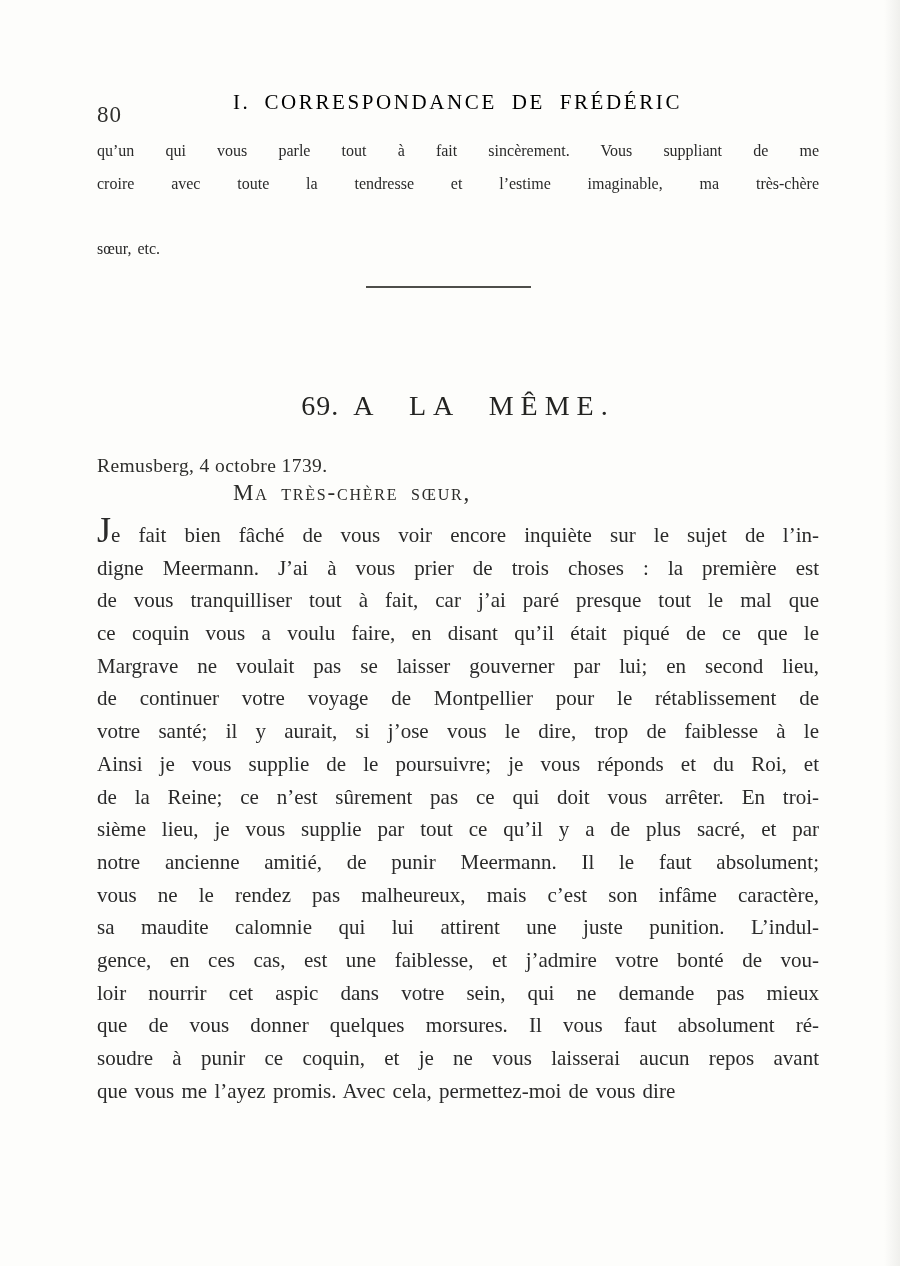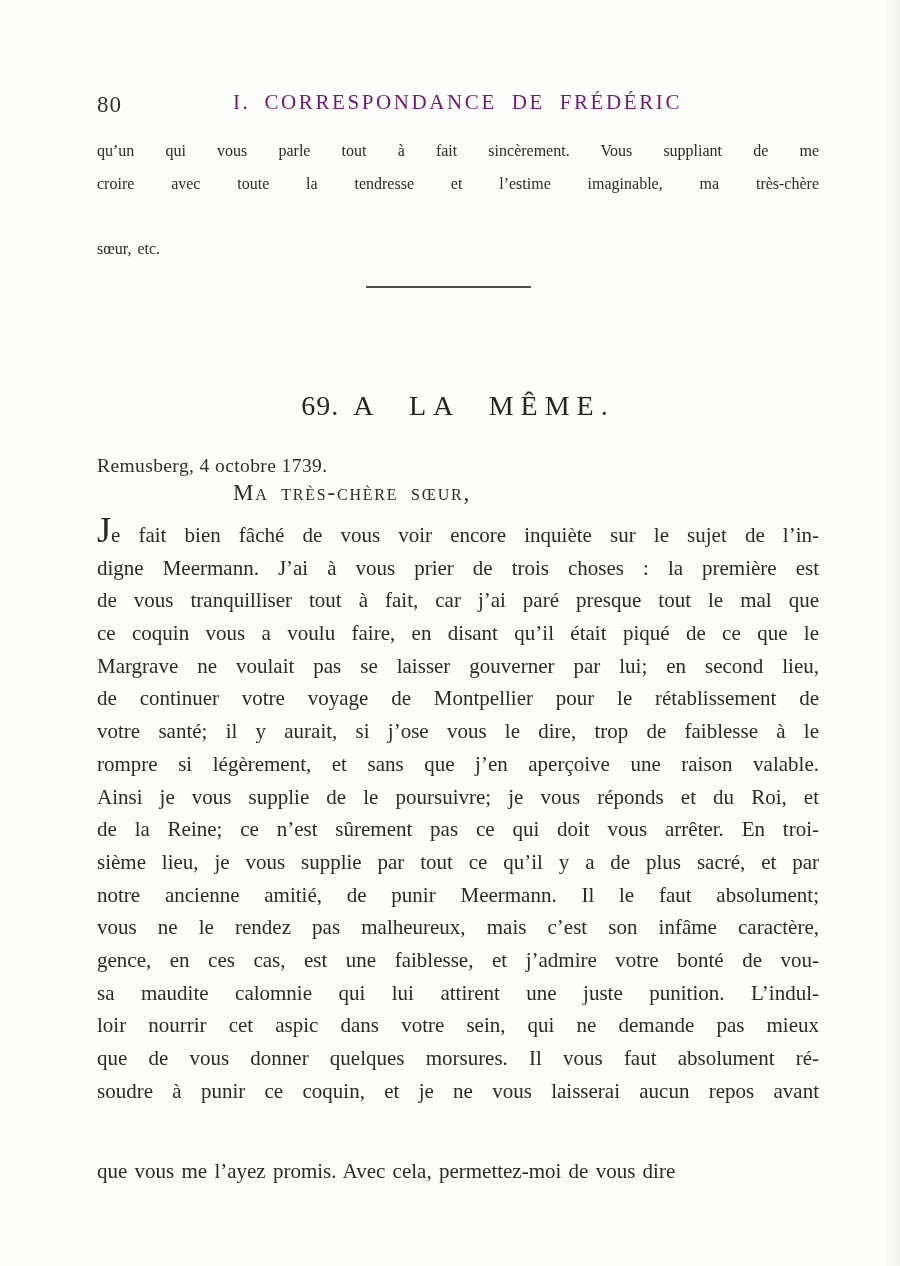--- a/index.html
+++ b/index.html
@@ -31,35 +31,35 @@
   .running-header {
     position: absolute;
     top: 90px;
     left: 97px;
     right: 82px;
     height: 30px;
   }
   .pagenum {
     position: absolute;
     left: 0;
-    top: 2px;
+    top: 12px;
     font-size: 23px;
     letter-spacing: 1px;
     color: #30302e;
   }
   .running-title {
     position: absolute;
     left: 50%;
     transform: translateX(-50%);
     top: 0;
     white-space: nowrap;
     font-size: 21px;
     letter-spacing: 2.6px;
     word-spacing: 7px;
-    color: #701a75;
+    color: #000000;
   }
   .running-title .rt-numeral { margin-right: 14px; }
 
   
   .para-continuation {
     position: absolute;
     top: 134px;
     left: 97px;
     width: 722px;
     font-size: 16px;
@@ -147,21 +147,20 @@
   .body-line {
     height: 32.7px;
     line-height: 32.7px;
     text-align: justify;
     text-align-last: justify;
     white-space: nowrap;
   }
   .body-line.last {
     text-align-last: left;
     white-space: normal;
-    margin-top: 48px;
   }
   .body-line.initial::first-letter {
     font-size: 36px;
     line-height: 10px;
   }
 </style>
 </head>
 <body>
 
 <div class="page">
@@ -188,28 +187,27 @@
   <div class="salutation">Ma très-chère sœur,</div>
 
   <section class="letter-body">
     <div class="body-line initial">Je fait bien fâché de vous voir encore inquiète sur le sujet de l’in-</div>
     <div class="body-line">digne Meermann. J’ai à vous prier de trois choses : la première est</div>
     <div class="body-line">de vous tranquilliser tout à fait, car j’ai paré presque tout le mal que</div>
     <div class="body-line">ce coquin vous a voulu faire, en disant qu’il était piqué de ce que le</div>
     <div class="body-line">Margrave ne voulait pas se laisser gouverner par lui; en second lieu,</div>
     <div class="body-line">de continuer votre voyage de Montpellier pour le rétablissement de</div>
     <div class="body-line">votre santé; il y aurait, si j’ose vous le dire, trop de faiblesse à le</div>
-    <div class="body-line">rompre si légèrement, et sans que j’en aperçoive une raison valable.</div>
     <div class="body-line">Ainsi je vous supplie de le poursuivre; je vous réponds et du Roi, et</div>
     <div class="body-line">de la Reine; ce n’est sûrement pas ce qui doit vous arrêter. En troi-</div>
     <div class="body-line">sième lieu, je vous supplie par tout ce qu’il y a de plus sacré, et par</div>
     <div class="body-line">notre ancienne amitié, de punir Meermann. Il le faut absolument;</div>
     <div class="body-line">vous ne le rendez pas malheureux, mais c’est son infâme caractère,</div>
+    <div class="body-line">sa maudite calomnie qui lui attirent une juste punition. L’indul-</div>
     <div class="body-line">gence, en ces cas, est une faiblesse, et j’admire votre bonté de vou-</div>
-    <div class="body-line">sa maudite calomnie qui lui attirent une juste punition. L’indul-</div>
     <div class="body-line">loir nourrir cet aspic dans votre sein, qui ne demande pas mieux</div>
     <div class="body-line">que de vous donner quelques morsures. Il vous faut absolument ré-</div>
     <div class="body-line">soudre à punir ce coquin, et je ne vous laisserai aucun repos avant</div>
     <div class="body-line last">que vous me l’ayez promis. Avec cela, permettez-moi de vous dire</div>
   </section>
 
   <div class="scan-edge-shade"></div>
 </div>
 
 </body></html>

